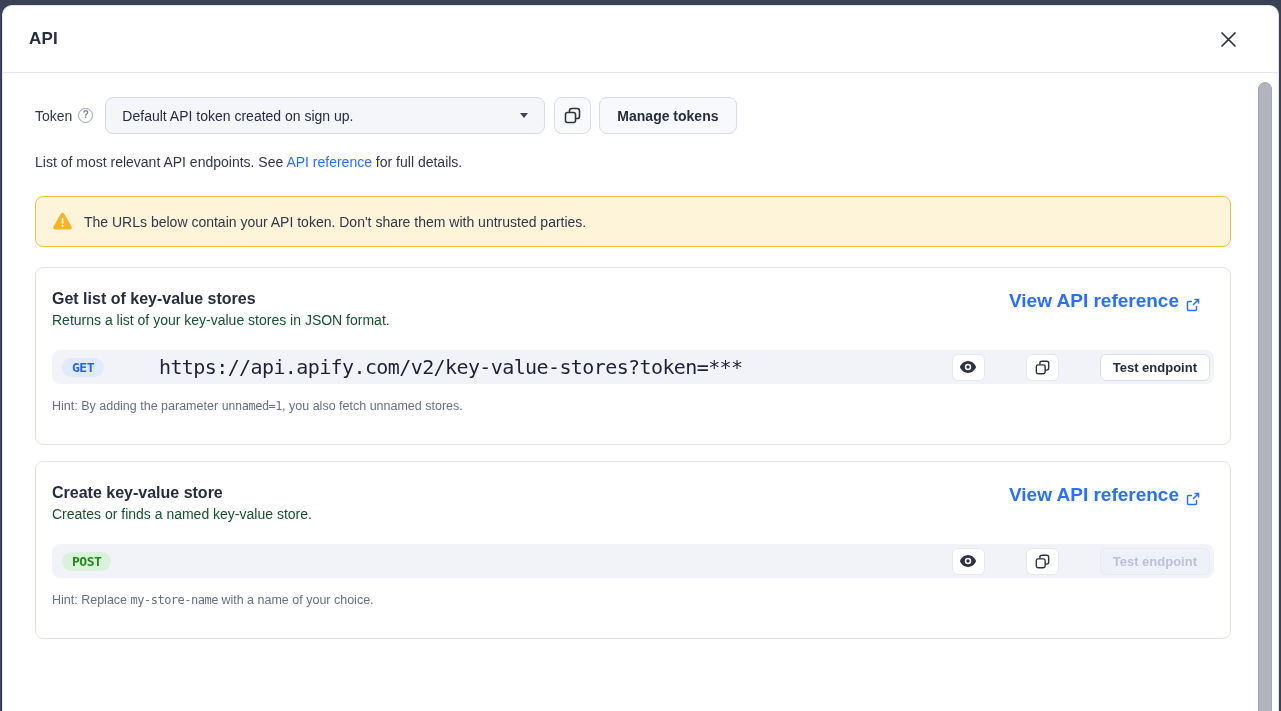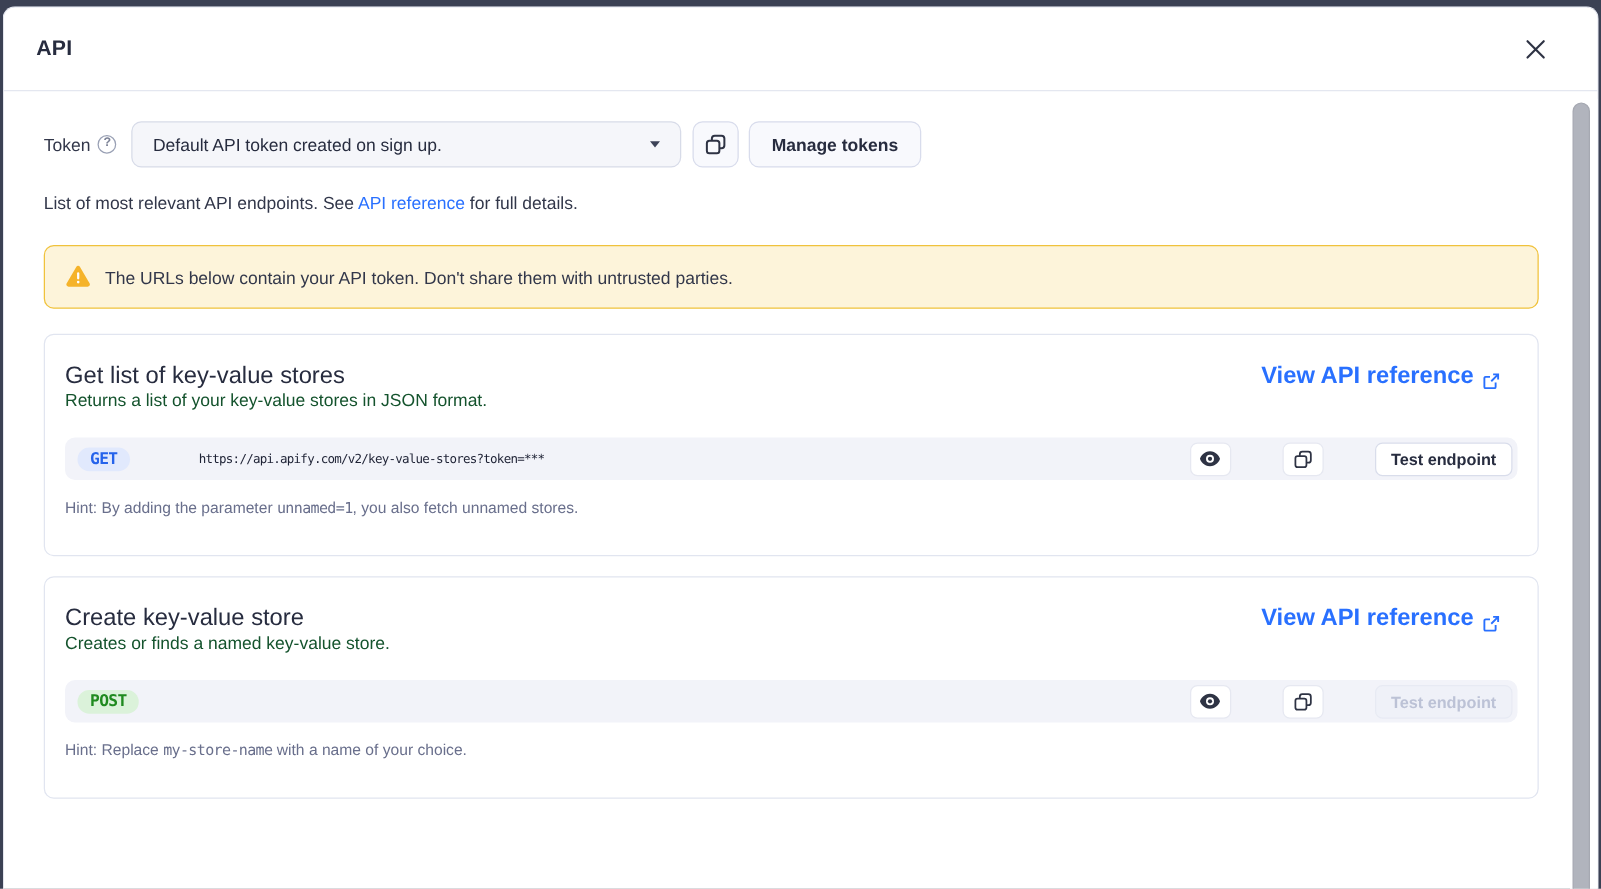--- a/index.html
+++ b/index.html
@@ -72,21 +72,21 @@
     padding:15px 16px; margin-bottom:20px;
     font-size:14px; color:#32374a;
   }
   
   .card {
     border:1px solid #e1e5f0; border-radius:8px;
     padding:22px 16px 31px; margin-bottom:16px;
     background:#fff;
   }
   .card-head { display:flex; align-items:flex-start; justify-content:space-between; }
-  .card-title { font-size:19px; font-weight:normal; color:#272c3f;text-align:right; }
+  .card-title { font-size:16px; font-weight:bold; color:#272c3f;text-align:right; }
   .ref-link {
     display:flex; align-items:flex-end; gap:7px;
     font-size:19px; font-weight:bold; color:#2970ff; text-decoration:none; cursor:pointer;
     margin-right:14px;
   }
   .card-desc { font-size:14px; color:#14532d; }
   
   .endpoint-row {
     margin-top:22px; height:34px;
     background:#f2f3f9; border-radius:8px;
@@ -96,21 +96,21 @@
   }
   .method-pill {
     font-family:"DejaVu Sans Mono", monospace;
     font-size:13px; font-weight:bold;
     padding:2px 10px; border-radius:12px; letter-spacing:-0.5px;
   }
   .method-get  { background:#e1e9fd; color:#2563eb; }
   .method-post { background:#dbf2da; color:#1f8a1f; }
   .endpoint-url {
     font-family:"DejaVu Sans Mono", monospace;
-    font-size:10px; color:#1e2235; margin-left:18px; letter-spacing:-0.6px;
+    font-size:20px; color:#1e2235; margin-left:18px; letter-spacing:-0.6px;
     white-space:nowrap;
   }
   .row-spacer { flex:1; }
   .row-btn {
     height:27px; min-width:33px;
     background:#ffffff; border:1px solid #e6e8f1; border-radius:6px;
     display:flex; align-items:center; justify-content:center;
     margin-left:4px; cursor:pointer; color:#2e3344;
   }
   .test-btn {

